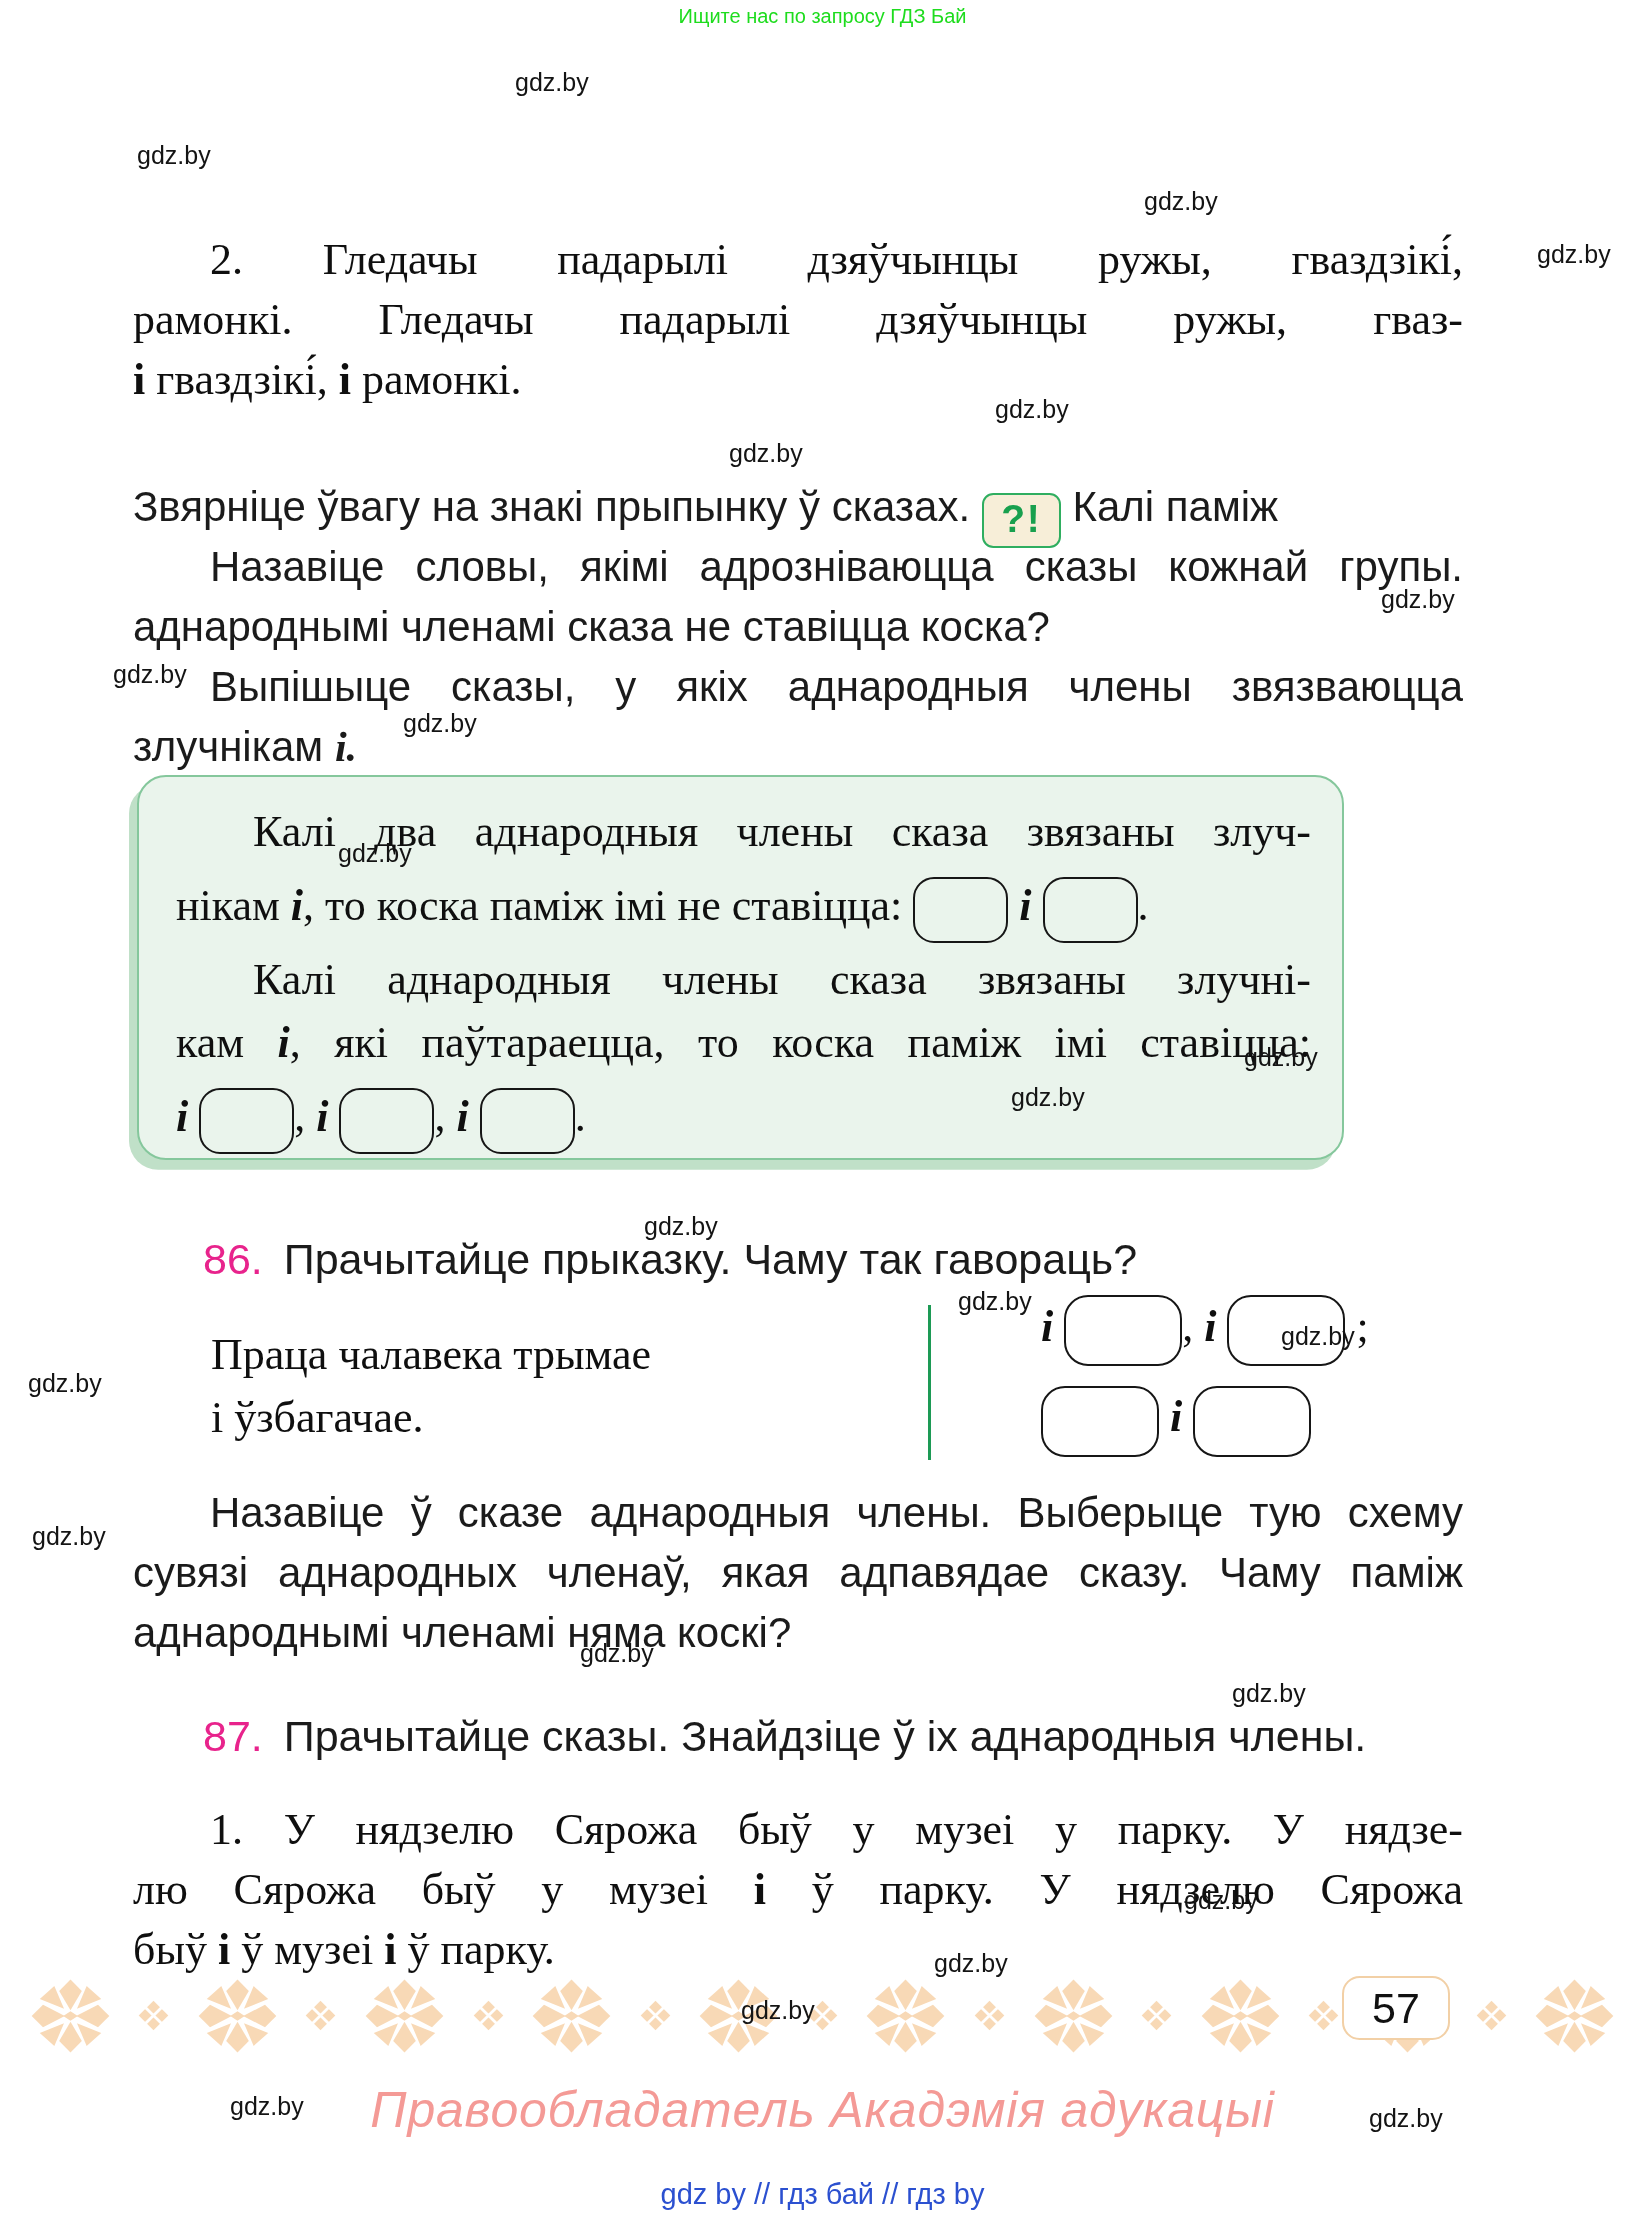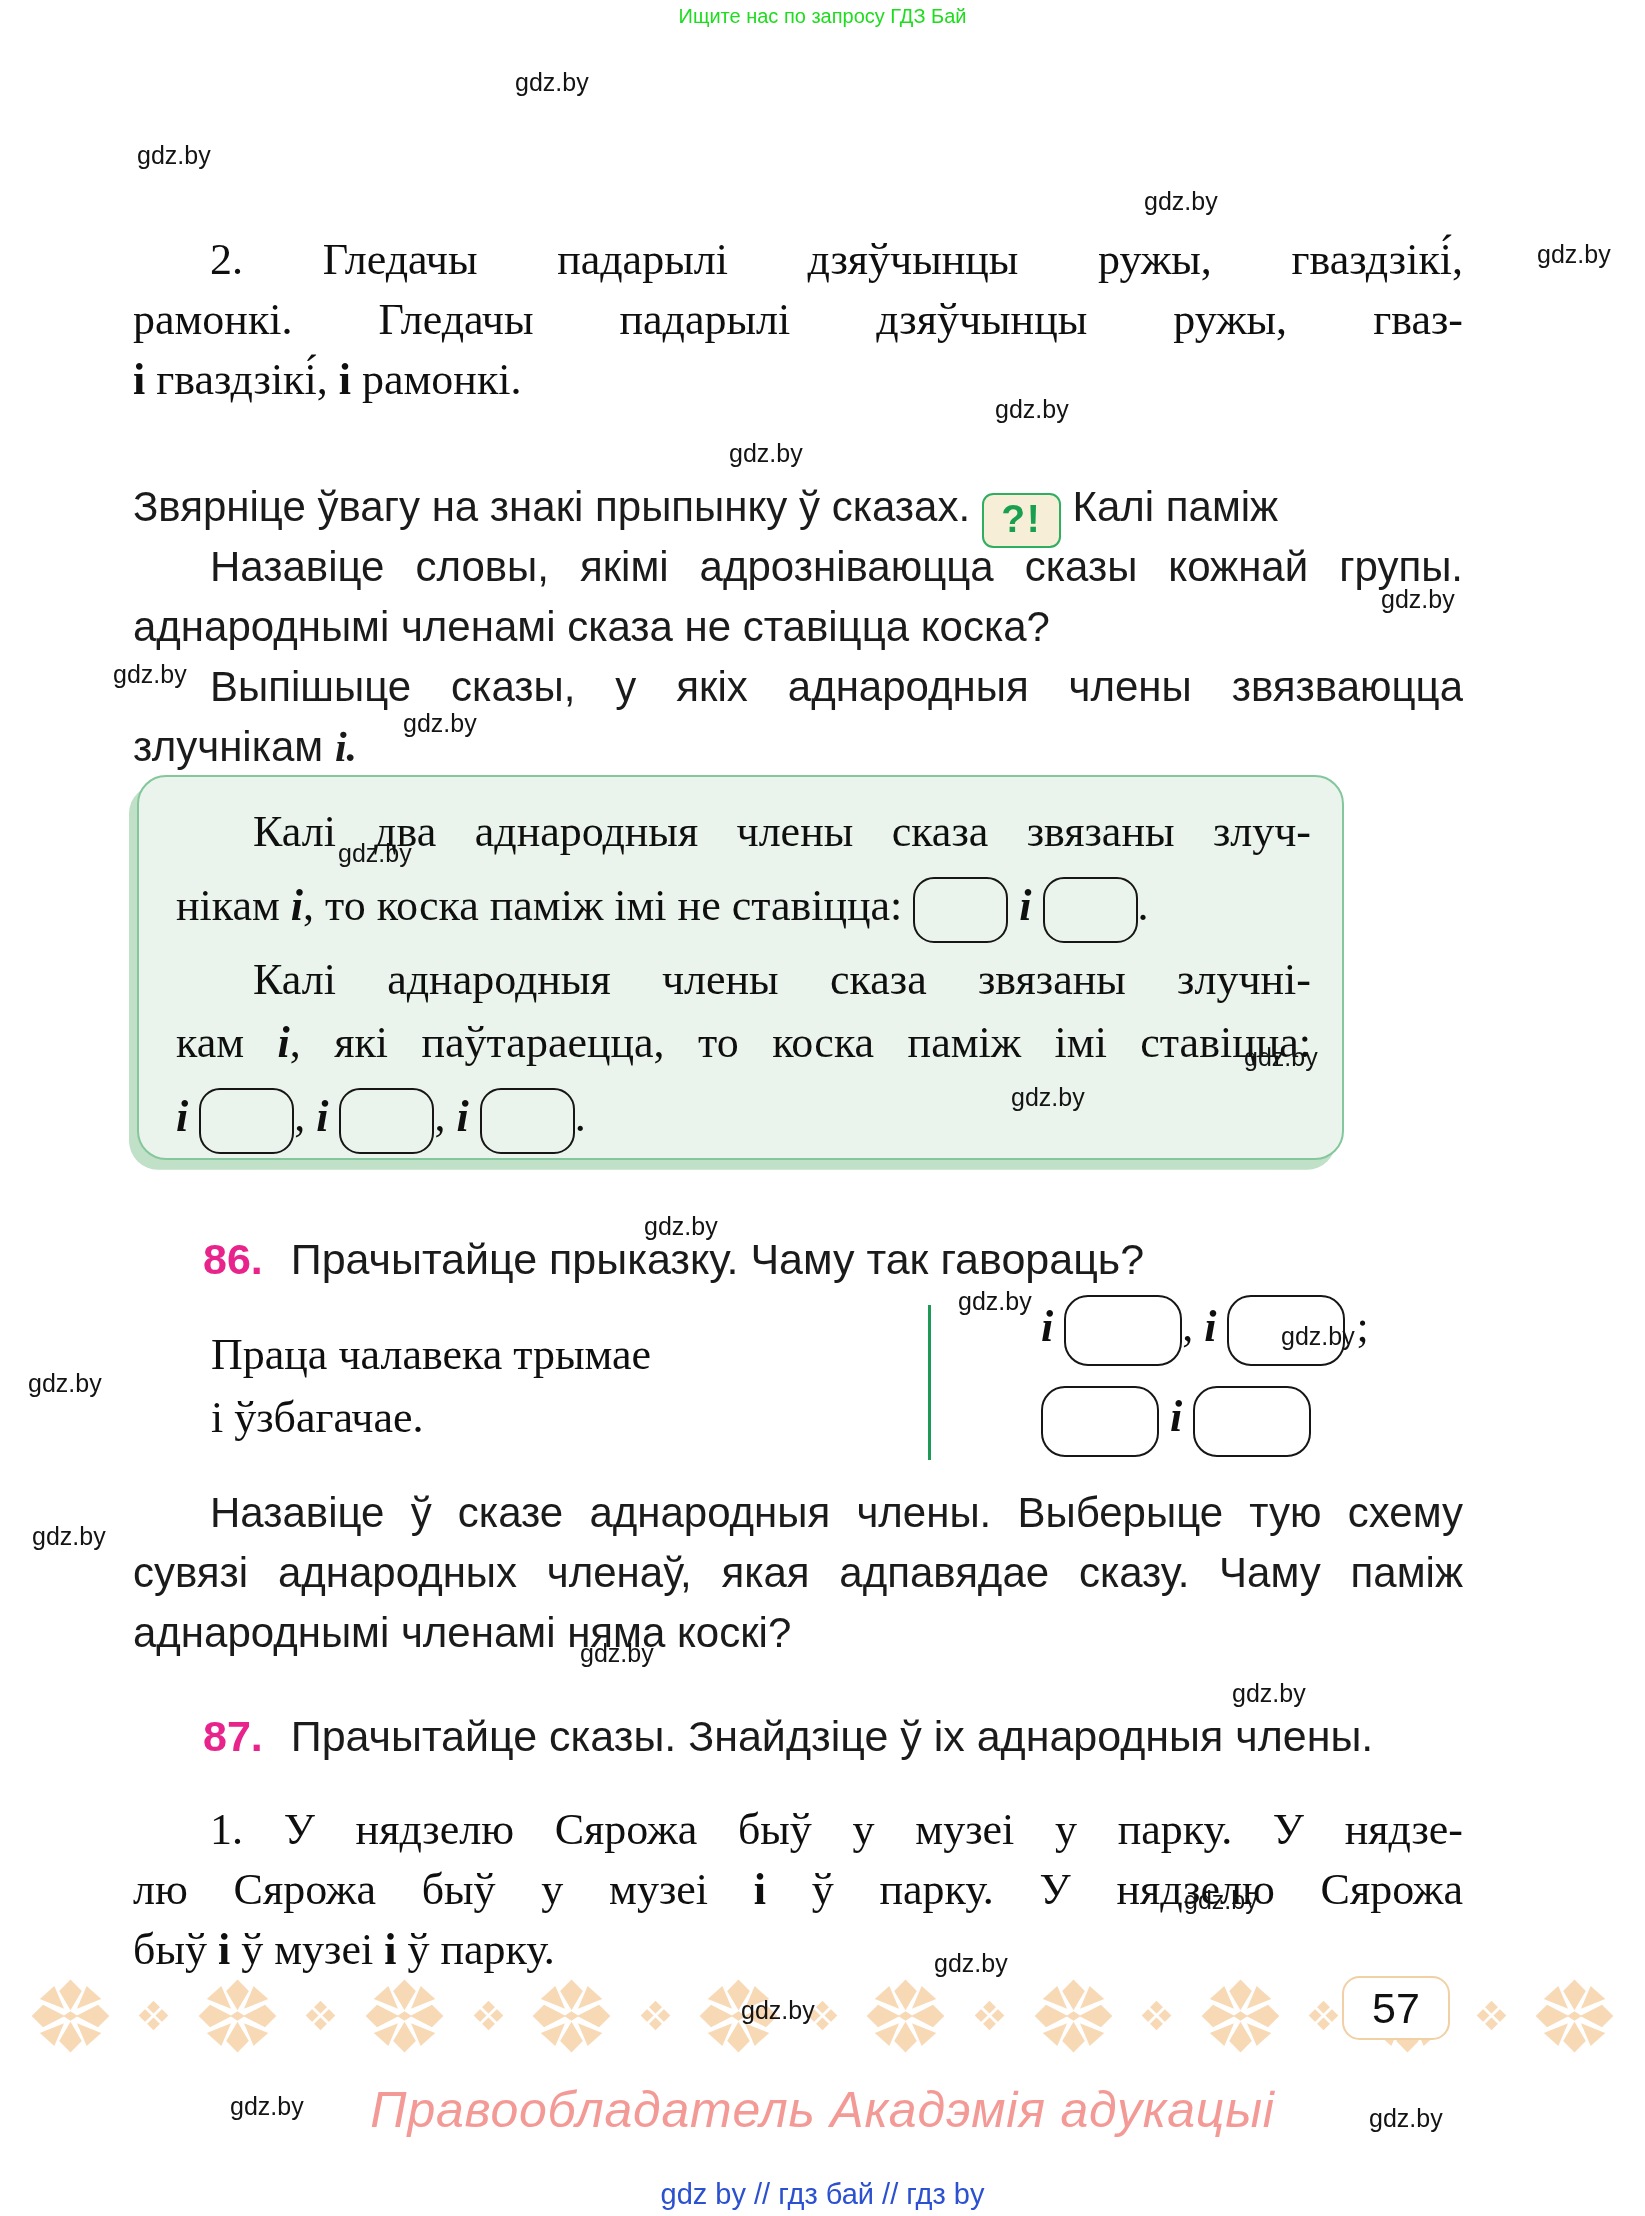--- a/index.html
+++ b/index.html
@@ -40,21 +40,21 @@
             box-sizing:border-box;padding:22.6px 31px 0 37px;z-index:2;}
   .rule-box .line{height:63px;line-height:63px;}
   .rule-box .shape-line{height:85px;line-height:85px;white-space:nowrap;overflow:visible;text-align:left;}
   .shape{display:inline-block;width:95px;height:66px;border:2.4px solid #161616;border-radius:21px;
          vertical-align:middle;box-sizing:border-box;background:transparent;}
 
   
   .ex-head{position:absolute;left:203px;font-size:43px;white-space:nowrap;}
   #ex86-head{top:1235px;}
   #ex87-head{top:1712px;}
-  .ex-num{color:#e8238c;font-weight:bold;margin-right:28px;}
+  .ex-num{color:#e8238c;font-weight:normal;margin-right:21px;}
   .ex-title{color:#1b1b1b;}
 
   
   .proverb{position:absolute;left:211px;top:1323px;}
   .proverb .line{height:63px;line-height:63px;}
   .divider{position:absolute;left:928px;top:1305px;width:3.2px;height:155px;background:#1d9a55;}
   .schema{position:absolute;left:1041px;top:1285px;font-family:"Liberation Serif",serif;
           font-size:44px;color:#0f0f0f;}
   .schema .line{height:84px;line-height:84px;}
   .schema .line + .line{margin-top:6.4px;}

